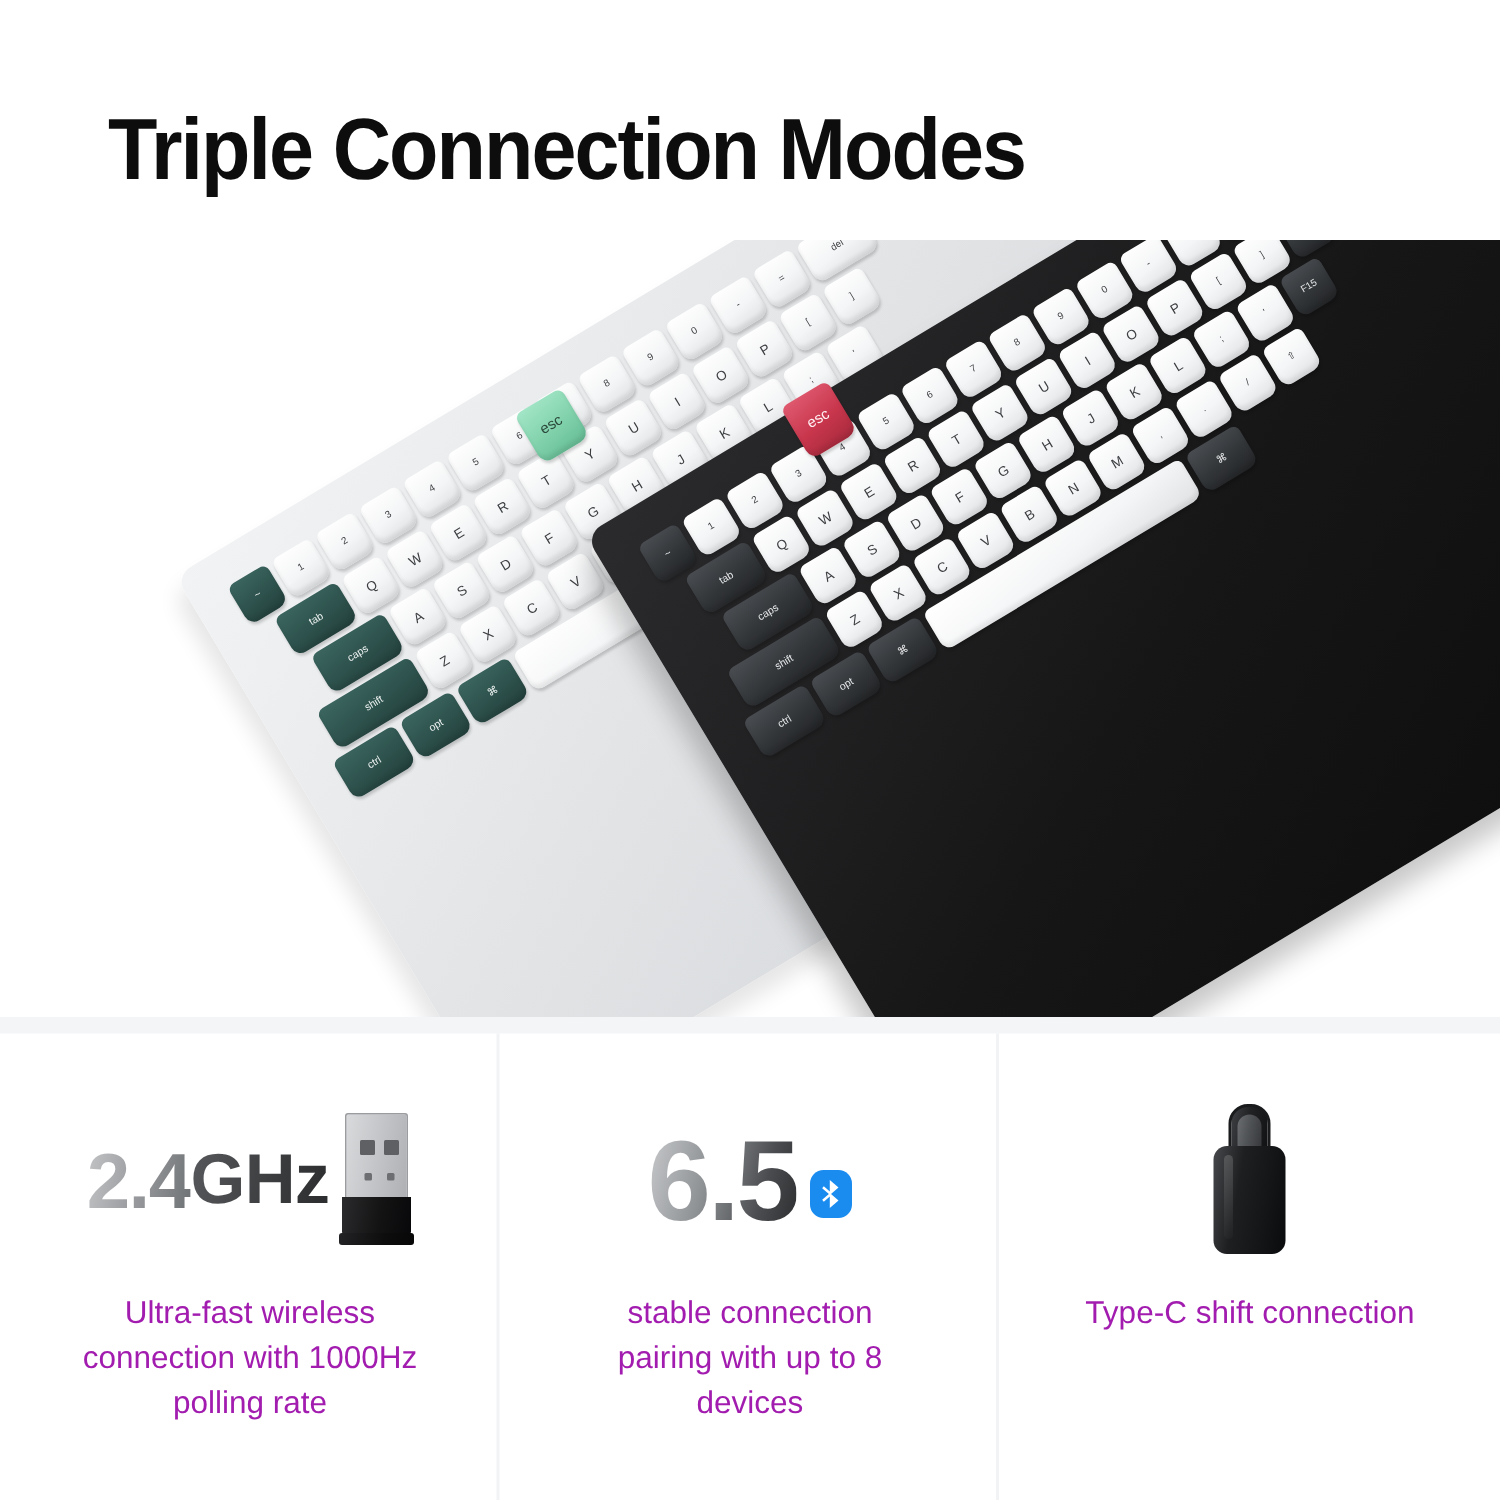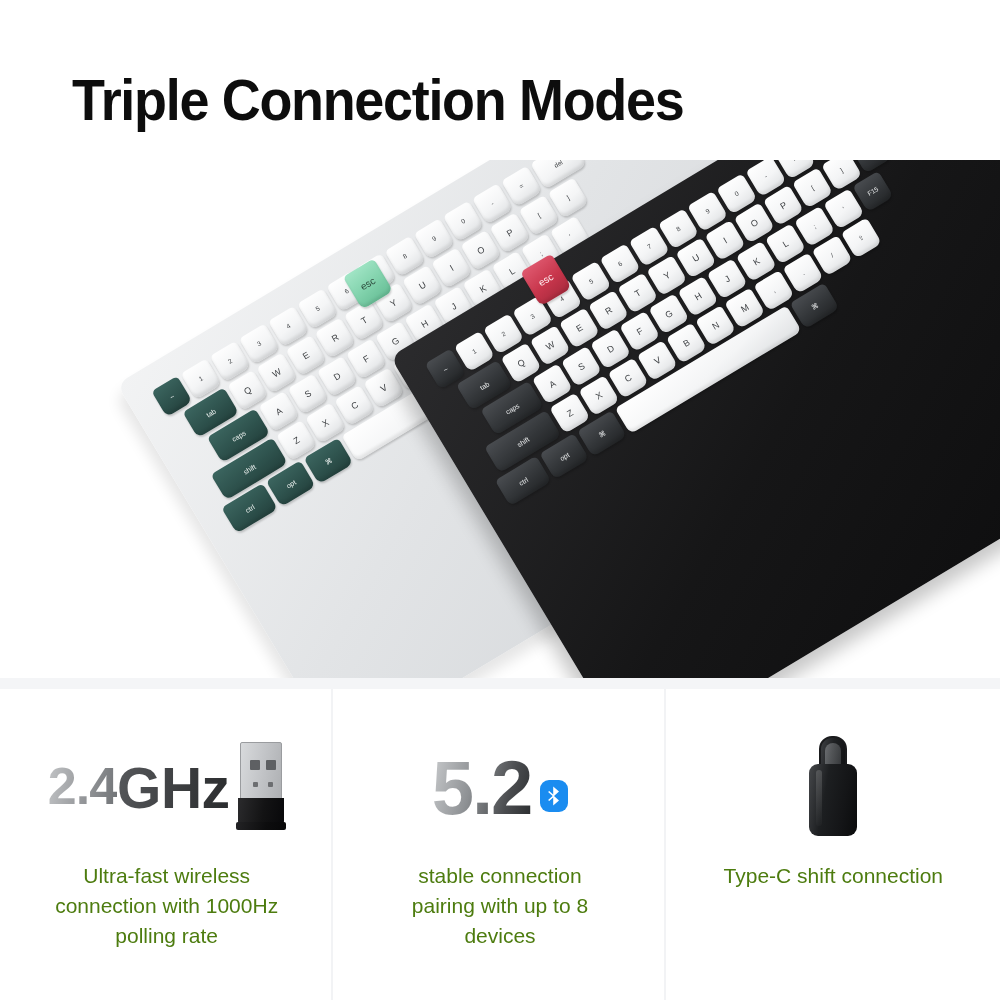--- a/index.html
+++ b/index.html
@@ -203,21 +203,21 @@
     font-size: 52px;
     font-weight: 700;
     letter-spacing: -1px;
     background: linear-gradient(100deg, #c2c4c6 0%, #9b9da0 45%, #6f7275 100%);
     -webkit-background-clip: text;
     background-clip: text;
     color: transparent;
     -webkit-text-fill-color: transparent;
   }
   .ghz-unit {
-    font-size: 57px;
+    font-size: 47px;
     font-weight: 700;
     letter-spacing: -0.5px;
     background: linear-gradient(100deg, #56585b 0%, #3a3c3e 60%, #2a2c2e 100%);
     -webkit-background-clip: text;
     background-clip: text;
     color: transparent;
     -webkit-text-fill-color: transparent;
   }
 
   
@@ -333,21 +333,21 @@
     background: linear-gradient(180deg, rgba(255,255,255,0.16), rgba(255,255,255,0.02));
     border-radius: 4px;
   }
 
   .feature-caption {
     margin-top: 14px;
     width: 250px;
     text-align: center;
     font-size: 21px;
     line-height: 1.42;
-    color: #4d7c0f;
+    color: #a21caf;
     font-weight: 400;
   }
   .feature-caption.narrow { width: 230px; }
 </style>
 </head>
 <body>
 
 <div class="page-title">Triple Connection Modes</div>
 
 <div class="hero">
@@ -538,21 +538,21 @@
           <div class="usb-lip"></div>
         </div>
       </div>
     </div>
     <div class="feature-caption">Ultra-fast wireless connection with 1000Hz polling rate</div>
   </div>
 
   <div class="feature">
     <div class="feature-visual">
       <div class="bt-lockup">
-        <span class="bt-num">5.2</span>
+        <span class="bt-num">6.5</span>
         <span class="bt-badge">
           <svg width="14" height="20" viewBox="0 0 14 20" aria-hidden="true">
             <path d="M6.2 0.6 L12 5.6 L7 10 L12 14.4 L6.2 19.4 L6.2 11.6 L2.2 15.1 L1.1 13.9 L5.6 10 L1.1 6.1 L2.2 4.9 L6.2 8.4 Z" fill="#ffffff"></path>
           </svg>
         </span>
       </div>
     </div>
     <div class="feature-caption narrow">stable connection pairing with up to 8 devices</div>
   </div>
 

